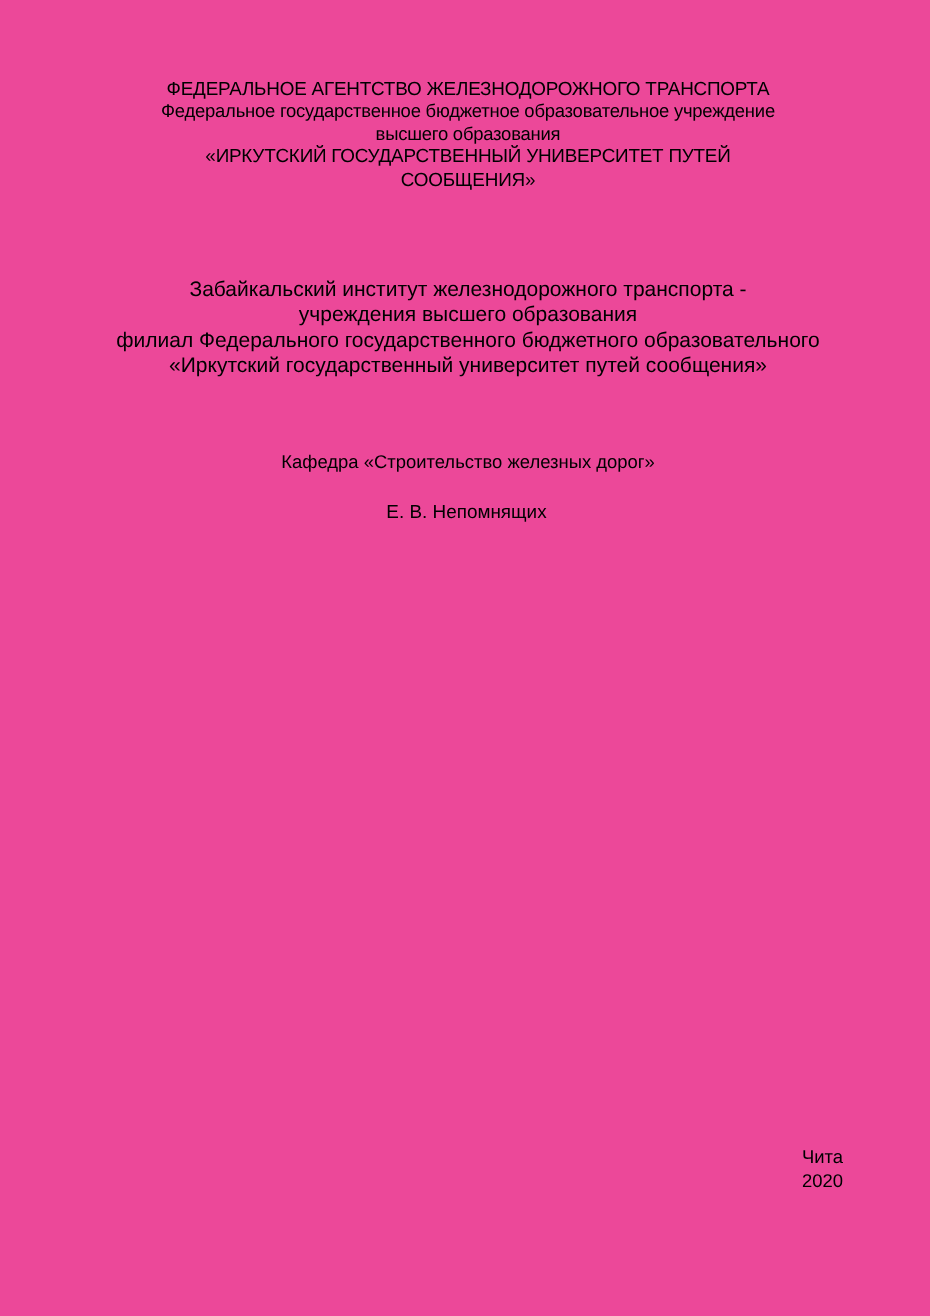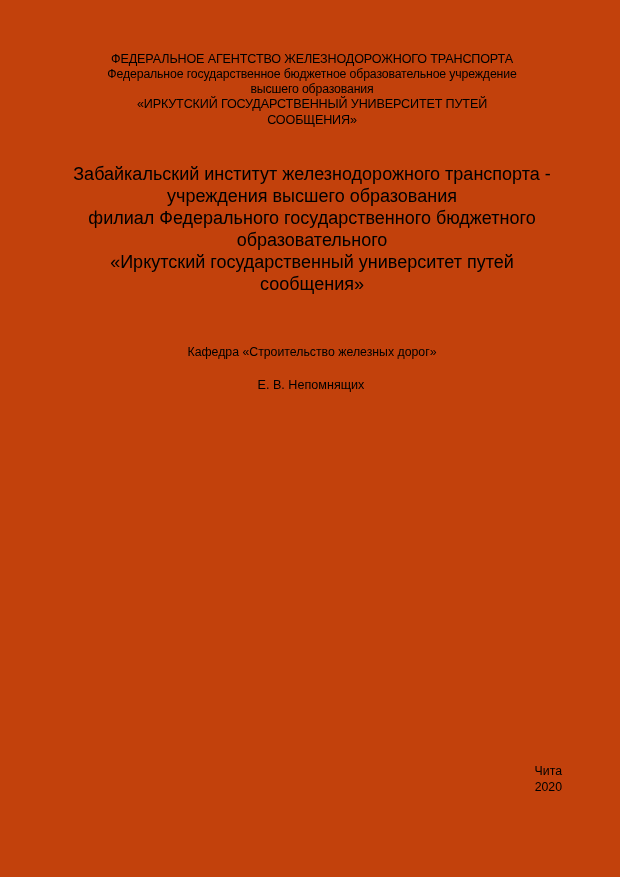--- a/index.html
+++ b/index.html
@@ -12,21 +12,21 @@
     height: 877px;
     font-family: "Liberation Sans", sans-serif;
     color: #000000;
     position: relative;
     overflow: hidden;
   }
   .page {
     position: relative;
     width: 620px;
     height: 877px;
-    background: #c2410c;
+    background: #ec4899;
     box-sizing: border-box;
     padding: 0;
   }
   .content {
     position: absolute;
     left: 62px;
     right: 58px;
     top: 52px;
   }
   .line {
@@ -34,22 +34,22 @@
     line-height: 1.22;
   }
   .org-block {
     font-size: 12.3px;
     letter-spacing: -0.15px;
   }
   .org-block .caps {
     font-size: 12.6px;
   }
   .branch-block {
-    margin-top: 36px;
-    font-size: 18px;
+    margin-top: 56px;
+    font-size: 14px;
     line-height: 1.26;
   }
   .dept-block {
     margin-top: 49px;
     font-size: 12.3px;
   }
   .author-block {
     margin-top: 18px;
     text-align: center;
     font-size: 12.6px;

